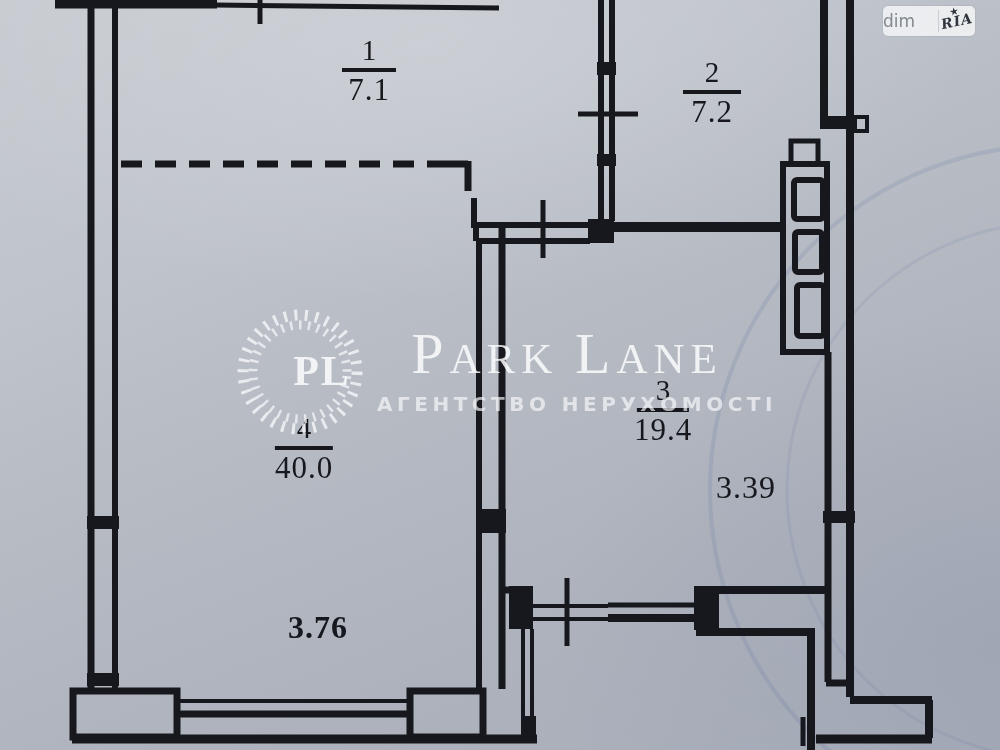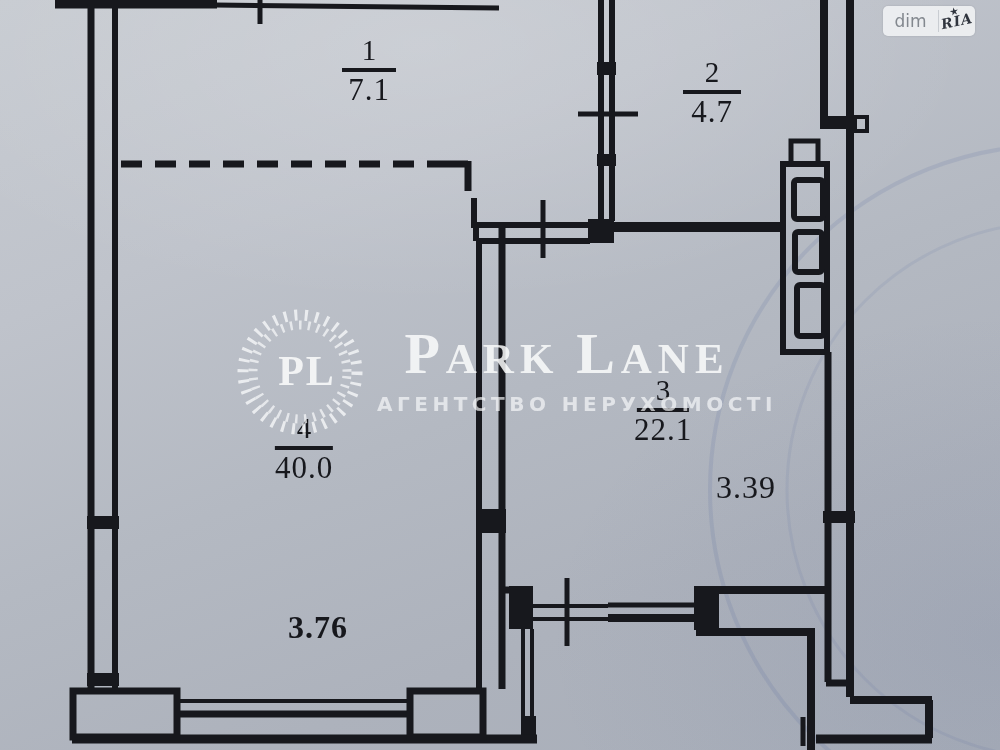--- a/index.html
+++ b/index.html
@@ -27,46 +27,46 @@
   .room-label .area{font-size:31px;display:block;letter-spacing:1px;}
   .bar-1{width:54px;} .bar-2{width:58px;} .bar-3{width:52px;} .bar-4{width:58px;}
   .dim-label{
     position:absolute;transform:translateX(-50%);
     font-size:32px;color:#17181d;letter-spacing:1px;line-height:1;
   }
   
   .wm{position:absolute;color:#f7f8fa;}
   .wm-wreath{left:231px;top:303px;width:138px;height:138px;}
   .wm-monogram{
-    left:307px;top:371px;transform:translate(-50%,-50%);
+    left:322px;top:371px;transform:translate(-50%,-50%);
     font-size:42px;font-weight:bold;letter-spacing:2px;
     color:rgba(249,250,251,.88);
   }
   .wm-brand{
     left:567px;top:325px;transform:translateX(-50%);
     white-space:nowrap;color:rgba(250,251,252,.85);
-    letter-spacing:6px;line-height:58px;font-weight:bold;
+    letter-spacing:6px;line-height:58px;font-weight:normal;
   }
   .wm-brand .big{font-size:58px;}
   .wm-brand .small{font-size:43px;}
   .wm-sub{
     left:577px;top:392px;transform:translateX(-50%);
     font-family:"DejaVu Sans", sans-serif;font-weight:bold;
     font-size:20px;letter-spacing:4.5px;white-space:nowrap;
     color:rgba(248,249,251,.68);
   }
   
   .badge{
     position:absolute;left:883px;top:6px;width:92px;height:30px;
     background:rgba(237,239,241,.95);border-radius:5px;
     display:flex;align-items:center;
     font-family:"DejaVu Sans", sans-serif;
     box-shadow:0 0 2px rgba(0,0,0,.15);
   }
-  .badge .dim{flex:1;text-align:center;font-size:17px;color:#83888f;}
+  .badge .dim{flex:1;font-size:17px;color:#83888f;}
   .badge .sep{width:1px;height:22px;background:#c9cdd2;}
   .badge .ria{
     width:36px;text-align:center;position:relative;
     font-family:"DejaVu Serif", serif;font-weight:bold;font-style:italic;
     font-size:14px;color:#30353e;transform:rotate(-12deg);
     letter-spacing:1px;
   }
   .badge .ria .star{
     position:absolute;top:-7px;left:13px;font-size:9px;font-style:normal;color:#30353e;
   }
@@ -165,26 +165,26 @@
   </svg>
 
   <div class="room-label" style="left:369px;top:36px;">
     <span class="num">1</span>
     <span class="bar bar-1"></span>
     <span class="area">7.1</span>
   </div>
   <div class="room-label" style="left:712px;top:58px;">
     <span class="num">2</span>
     <span class="bar bar-2"></span>
-    <span class="area">4.7</span>
+    <span class="area">7.2</span>
   </div>
   <div class="room-label" style="left:663px;top:376px;">
     <span class="num">3</span>
     <span class="bar bar-3"></span>
-    <span class="area">22.1</span>
+    <span class="area">19.4</span>
   </div>
   <div class="room-label" style="left:304px;top:414px;">
     <span class="num">4</span>
     <span class="bar bar-4"></span>
     <span class="area">40.0</span>
   </div>
 
   <div class="dim-label" style="left:318px;top:611px;font-weight:bold;">3.76</div>
   <div class="dim-label" style="left:746px;top:471px;font-family:Liberation Serif, serif;">3.39</div>
 

